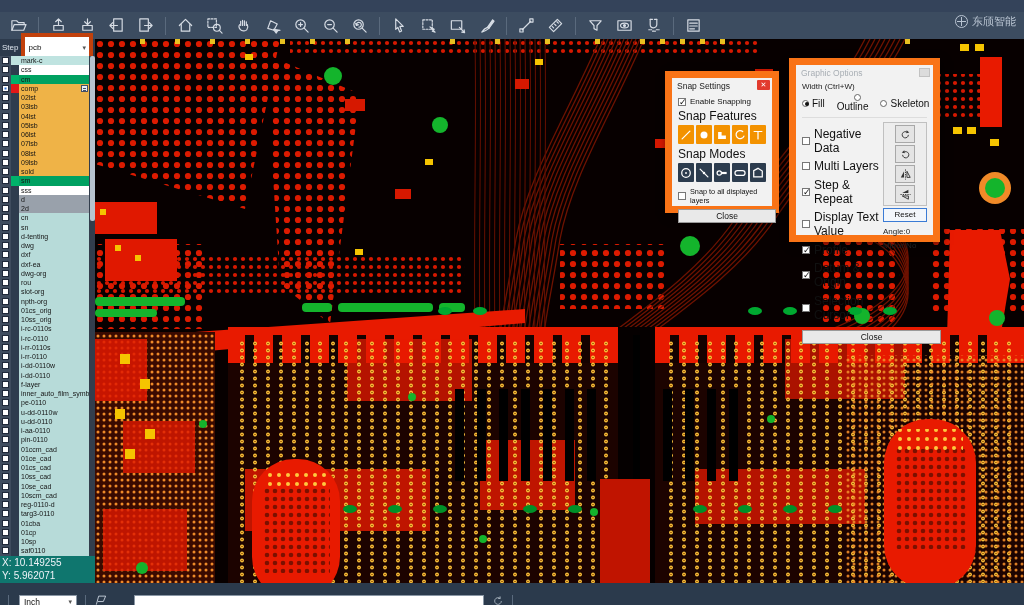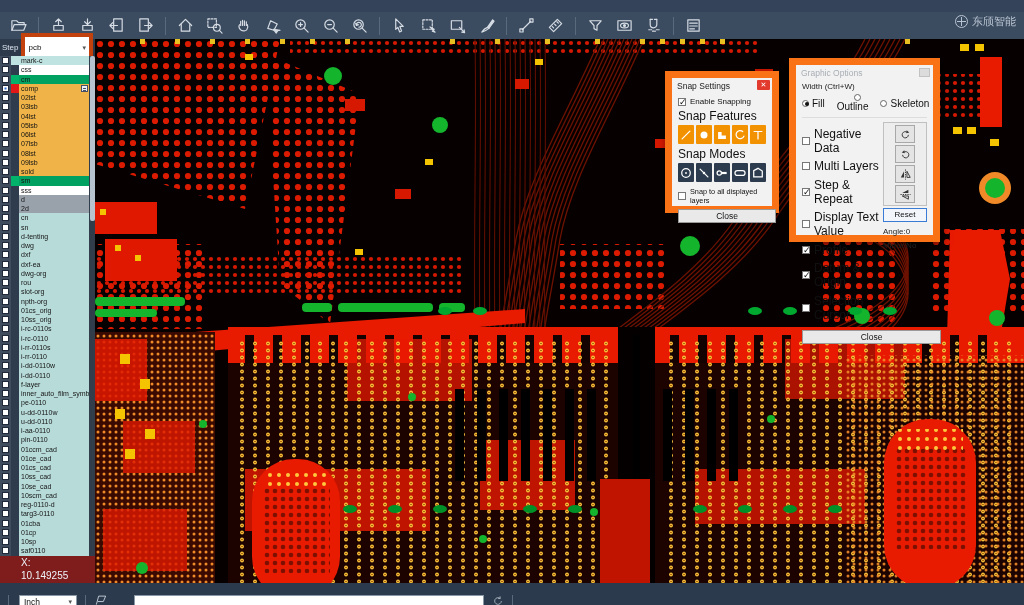--- a/index.html
+++ b/index.html
@@ -34,21 +34,21 @@
   .layer-row{display:flex;align-items:stretch;height:9.26px;padding-right:6px;}
   .layer-checkbox{width:7px;height:7px;background:#fff;border:1px solid #20293a;margin:1px 2px 0 2px;flex:none;}
   .layer-checkbox.checked{background:#fff;box-shadow:inset 0 0 0 1.5px #fff, inset 0 0 0 5px #2f6fd0;}
   .layer-swatch{width:8px;flex:none;}
   .layer-name{flex:1;font-size:7px;line-height:9.2px;color:#151515;padding-left:2px;white-space:nowrap;
               overflow:hidden;position:relative;}
   .layer-badge{position:absolute;right:1px;top:1px;width:7px;height:7px;background:#e9eef2;border:1px solid #44506a;}
   .layer-badge::before{content:"";position:absolute;left:1px;right:1px;top:2px;height:1px;background:#44506a;box-shadow:0 2px 0 #44506a;}
   #layer-scrollbar{position:absolute;right:0;top:0;width:6px;height:500px;background:#323d4c;}
   #layer-scroll-thumb{position:absolute;left:0.5px;top:0;width:5px;height:165px;background:#b7c3cf;border-radius:2px;}
-  #xy-status{height:41px;background:#7f1d1d;color:#eef3f8;font-size:10px;padding:1px 21px;line-height:12.5px;}
+  #xy-status{height:41px;background:#0f766e;color:#eef3f8;font-size:10px;padding:1px 2px;line-height:12.5px;}
   
   #canvas-wrap{position:absolute;left:95px;top:39px;width:929px;height:544px;background:#070000;}
   
   .dialog{position:absolute;background:#f2f2f2;border:7px solid #f97316;box-shadow:2px 3px 8px rgba(0,0,0,.55);margin-top:8px;}
   #snap-dialog{left:665px;top:63px;width:114px;height:142px;}
   .dlg-title{height:15px;display:flex;align-items:center;padding-left:5px;font-size:8.5px;color:#1c1c1c;position:relative;}
   .dlg-close-red{position:absolute;right:2px;top:2px;width:13px;height:10px;background:#e23b2e;color:#fff;
                  font-size:7px;line-height:10px;text-align:center;border-radius:1px;}
   .dlg-close-gray{position:absolute;right:3px;top:3px;width:11px;height:9px;background:#dcdcdc;border:1px solid #c2c2c2;}
   .snap-body{padding:1px 6px;}

